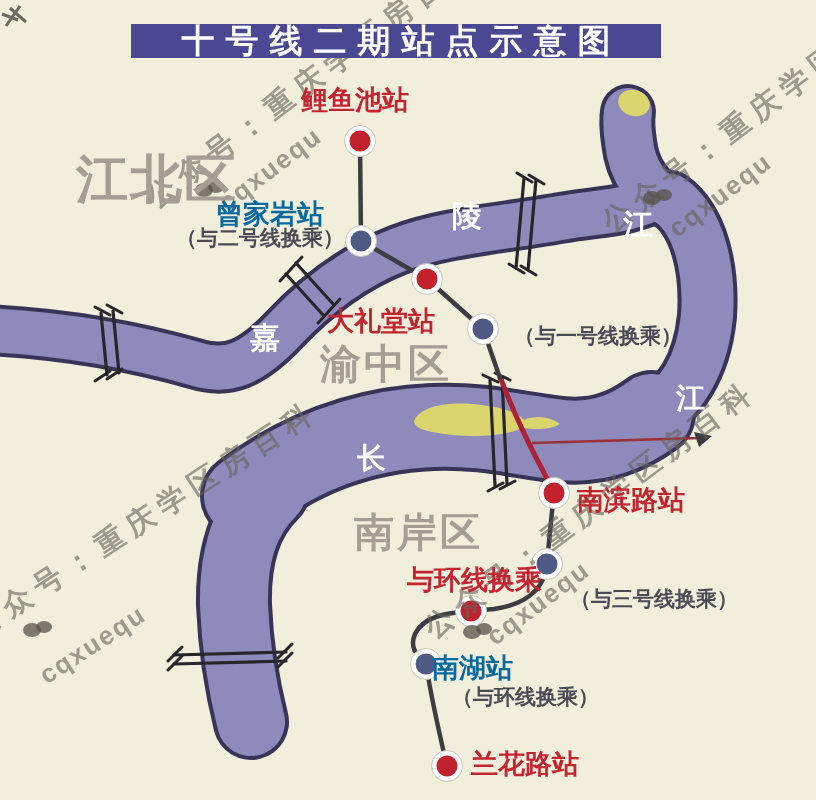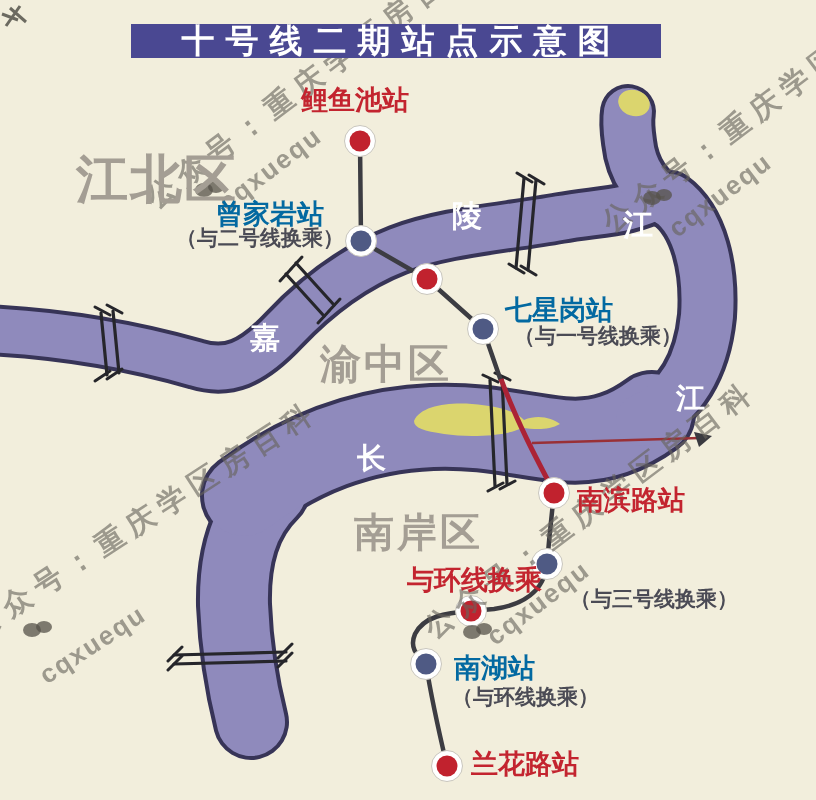--- a/index.html
+++ b/index.html
@@ -163,31 +163,31 @@
   <div class="lbl river-ch" style="left:452px;top:196px;">陵</div>
   <div class="lbl river-ch" style="left:623px;top:205px;">江</div>
   <div class="lbl river-ch" style="left:357px;top:439px;font-size:29px;">长</div>
   <div class="lbl river-ch" style="left:676px;top:379px;font-size:29px;">江</div>
 
   <div class="lbl st-red" style="left:301px;top:82px;">鲤鱼池站</div>
 
   <div class="lbl st-blue" style="left:216px;top:196px;">曾家岩站</div>
   <div class="lbl st-note" style="left:176px;top:224px;">（与二号线换乘）</div>
 
+  <div class="lbl st-red" style="left:327px;top:303px;">大礼堂站</div>
 
-  <div class="lbl st-blue" style="left:505px;top:292px;">七星岗站</div>
   <div class="lbl st-note" style="left:502px;top:322px;margin-left:12px;">（与一号线换乘）</div>
 
   <div class="lbl st-red" style="left:577px;top:482px;">南滨路站</div>
 
   <div class="lbl st-note" style="left:570px;top:585px;">（与三号线换乘）</div>
 
   <div class="lbl st-red" style="left:407px;top:562px;">与环线换乘</div>
 
-  <div class="lbl st-blue" style="left:454px;top:650px;">南湖站</div>
+  <div class="lbl st-blue" style="left:432px;top:650px;">南湖站</div>
   <div class="lbl st-note" style="left:452px;top:683px;">（与环线换乘）</div>
 
   <div class="lbl st-red" style="left:471px;top:746px;">兰花路站</div>
 
 
   <div class="banner">
     <span>十号线二期站点示意图</span>
   </div>
 
 </div>

